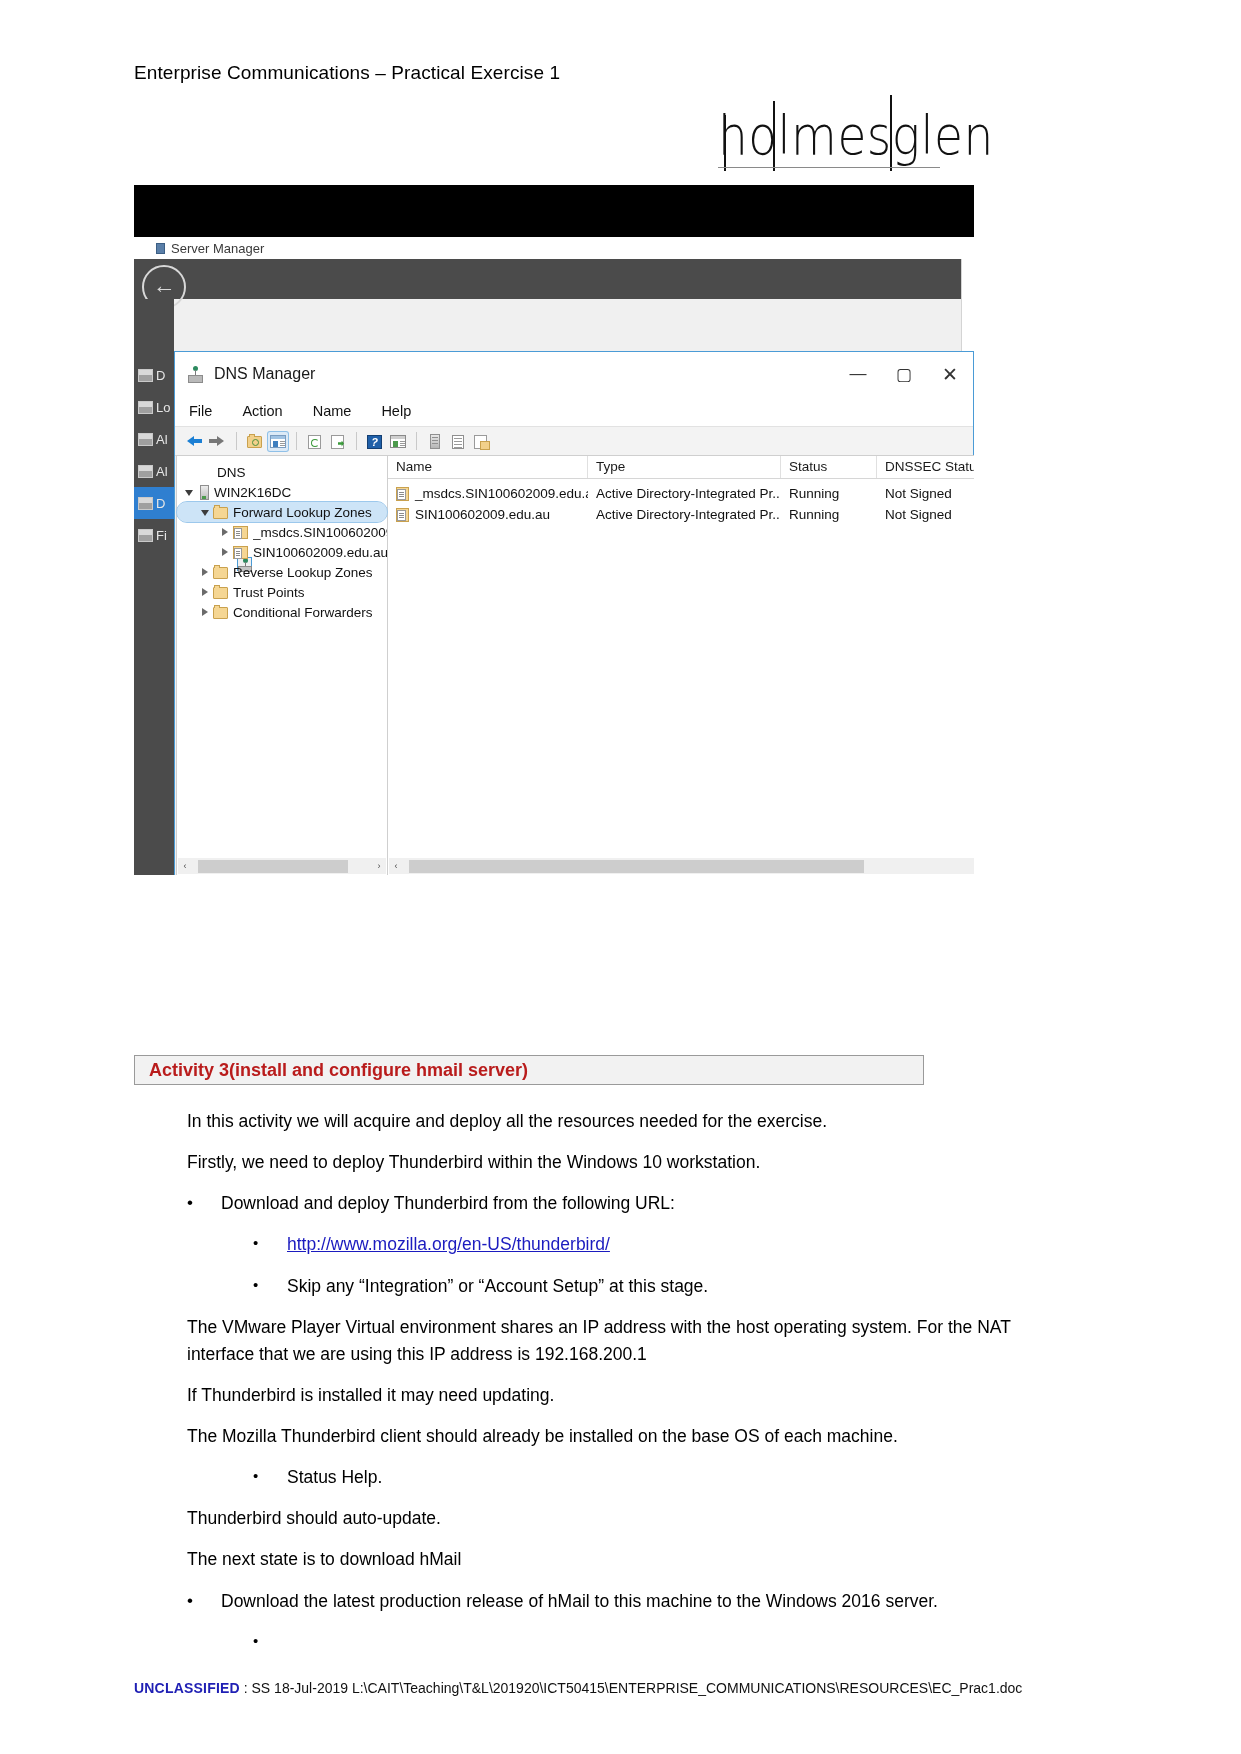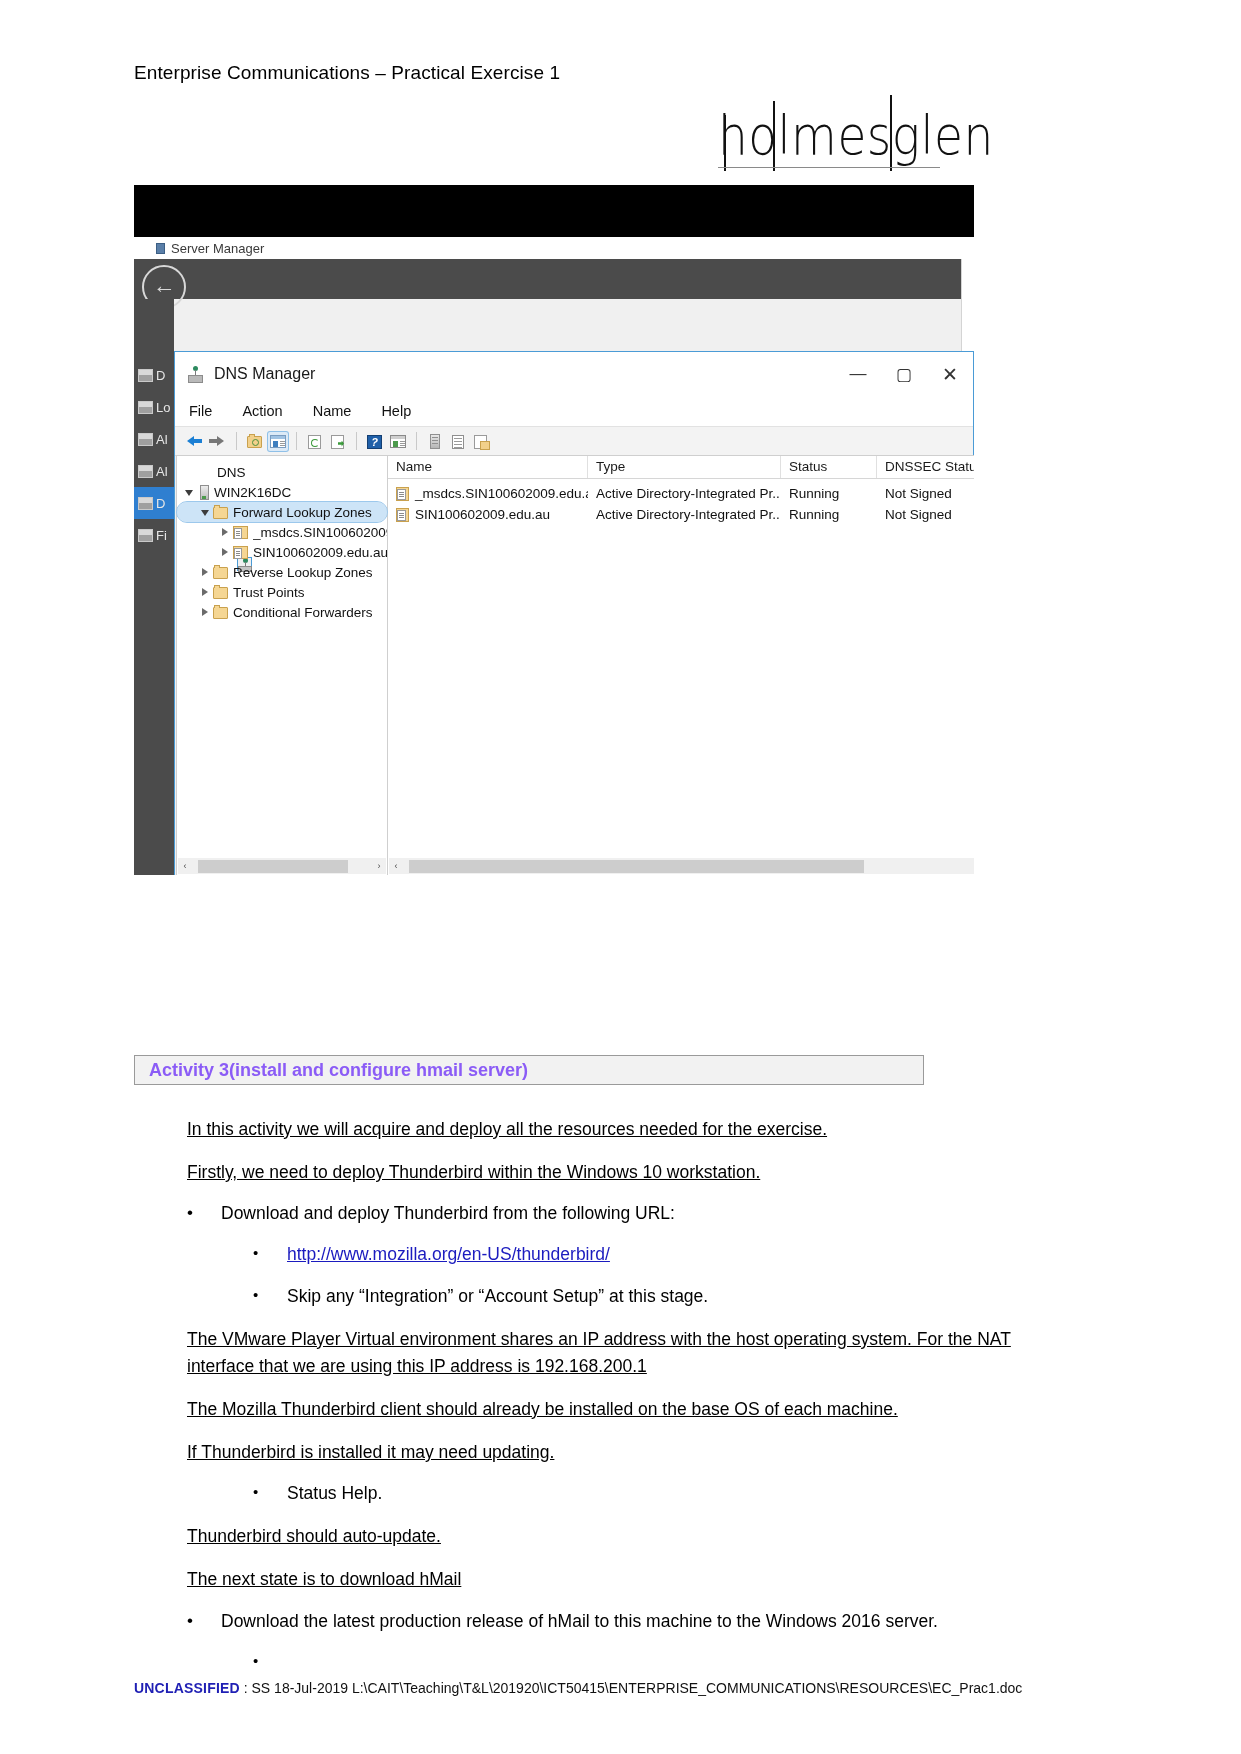--- a/index.html
+++ b/index.html
@@ -237,29 +237,29 @@
   .lv-c4{width:120px;}
   .rico{width:13px;height:14px;margin-right:6px;position:relative;flex:0 0 auto;background:#f5d693;border:1px solid #c9a14e;box-sizing:border-box;}
   .rico:after{content:"";position:absolute;left:0;top:1px;width:9px;height:11px;background:#fff;border:1px solid #9a9a9a;box-sizing:border-box;}
   .rico .ln{position:absolute;left:2px;top:4px;width:5px;height:1px;background:#8a8a8a;box-shadow:0 2px 0 #8a8a8a,0 4px 0 #8a8a8a;z-index:2;}
 
   
   .activity{
     position:absolute;left:134px;top:1055px;width:790px;height:30px;
     border:1px solid #9a9a9a;background:#f2f2f2;box-sizing:border-box;
     display:flex;align-items:center;padding-left:14px;
-    font-size:18px;font-weight:bold;color:#8b5cf6;
+    font-size:18px;font-weight:bold;color:#b91c1c;
   }
 
   
   .body{
     position:absolute;left:134px;top:1100px;width:850px;
     font-size:17.5px;line-height:1.55;color:#000;
   }
-  .p{margin:16px 0 14px 0;text-decoration:underline;}
+  .p{margin:8px 0 14px 0;}
   .indent1{margin-left:53px;}
   .bullet-l1{margin-left:53px;display:flex;margin-bottom:14px;}
   .bullet-l1 .bd{width:34px;flex:0 0 auto;font-size:17px;line-height:1.5;}
   .bullet-l2{margin-left:119px;display:flex;margin-bottom:14px;}
   .bullet-l2 .bd{width:34px;flex:0 0 auto;font-size:15px;line-height:1.6;}
   .link{color:#1b1bbf;text-decoration:underline;}
   .wide{margin-left:53px;width:845px;}
 
   
   .footer{
@@ -566,22 +566,22 @@
       <span class="bd">•</span>
       <span class="link">http://www.mozilla.org/en-US/thunderbird/</span>
     </div>
 
     <div class="bullet-l2">
       <span class="bd">•</span>
       <span>Skip any “Integration” or “Account Setup” at this stage.</span>
     </div>
 
     <p class="p indent1 wide">The VMware Player Virtual environment shares an IP address with the host operating system. For the NAT interface that we are using this IP address is 192.168.200.1</p>
+    <p class="p indent1">If Thunderbird is installed it may need updating.</p>
     <p class="p indent1">The Mozilla Thunderbird client should already be installed on the base OS of each machine.</p>
-    <p class="p indent1">If Thunderbird is installed it may need updating.</p>
 
     <div class="bullet-l2">
       <span class="bd">•</span>
       <span>Status Help.</span>
     </div>
 
     <p class="p indent1">Thunderbird should auto-update.</p>
     <p class="p indent1">The next state is to download hMail</p>
 
     <div class="bullet-l1">

